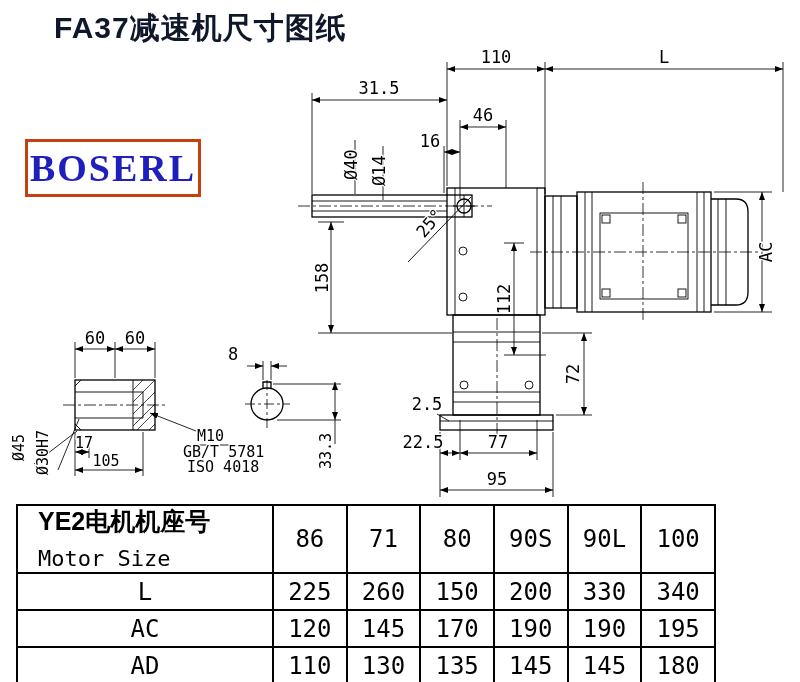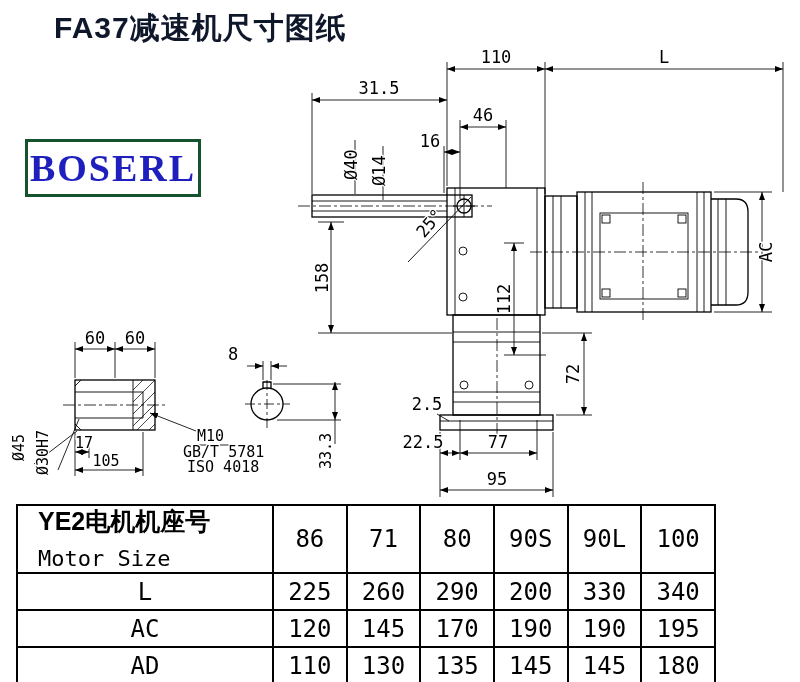--- a/index.html
+++ b/index.html
@@ -2,21 +2,21 @@
 <html><head>
 <meta charset="utf-8">
 <style>
   *{margin:0;padding:0;box-sizing:border-box}
   html,body{background:#fff}
   body{width:800px;height:682px;font-family:"Liberation Sans",sans-serif;position:relative;overflow:hidden}
   .canvas{position:relative;width:800px;height:682px;background:#fff}
 
   .title{position:absolute;left:54px;top:8px;font-size:30px;font-weight:bold;color:#0f172a;letter-spacing:1px;white-space:nowrap}
 
-  .logo-box{position:absolute;left:25px;top:139px;width:176px;height:58px;border:3px solid #14532d;background:#fff;display:flex;align-items:center;justify-content:center}
+  .logo-box{position:absolute;left:25px;top:139px;width:176px;height:58px;border:3px solid #c2410c;background:#fff;display:flex;align-items:center;justify-content:center}
   .logo-text{font-family:"Liberation Serif",serif;font-size:38px;font-weight:bold;color:#1f1fbe;letter-spacing:2px}
 
   svg.drawing{position:absolute;left:0;top:0;display:block}
 
   .dtx{font-family:"DejaVu Sans Mono",monospace;font-size:17px;fill:#000;stroke:#fff;stroke-width:2.5px;paint-order:stroke;text-anchor:middle}
   .sm{font-size:15px}
   .start{text-anchor:start}
 
   table.spec{position:absolute;left:16px;top:504px;width:700px;border-collapse:collapse;table-layout:fixed;background:#fff}
   .spec th,.spec td{border:2px solid #000;text-align:center;vertical-align:middle;font-family:"DejaVu Sans Mono",monospace;font-size:24px;font-weight:normal;color:#000;padding:0}
@@ -188,21 +188,21 @@
         <td>71</td>
         <td>80</td>
         <td>90S</td>
         <td>90L</td>
         <td>100</td>
       </tr>
       <tr class="rn">
         <th>L</th>
         <td>225</td>
         <td>260</td>
-        <td>290</td>
+        <td>150</td>
         <td>200</td>
         <td>330</td>
         <td>340</td>
       </tr>
       <tr class="rn">
         <th>AC</th>
         <td>120</td>
         <td>145</td>
         <td>170</td>
         <td>190</td>

